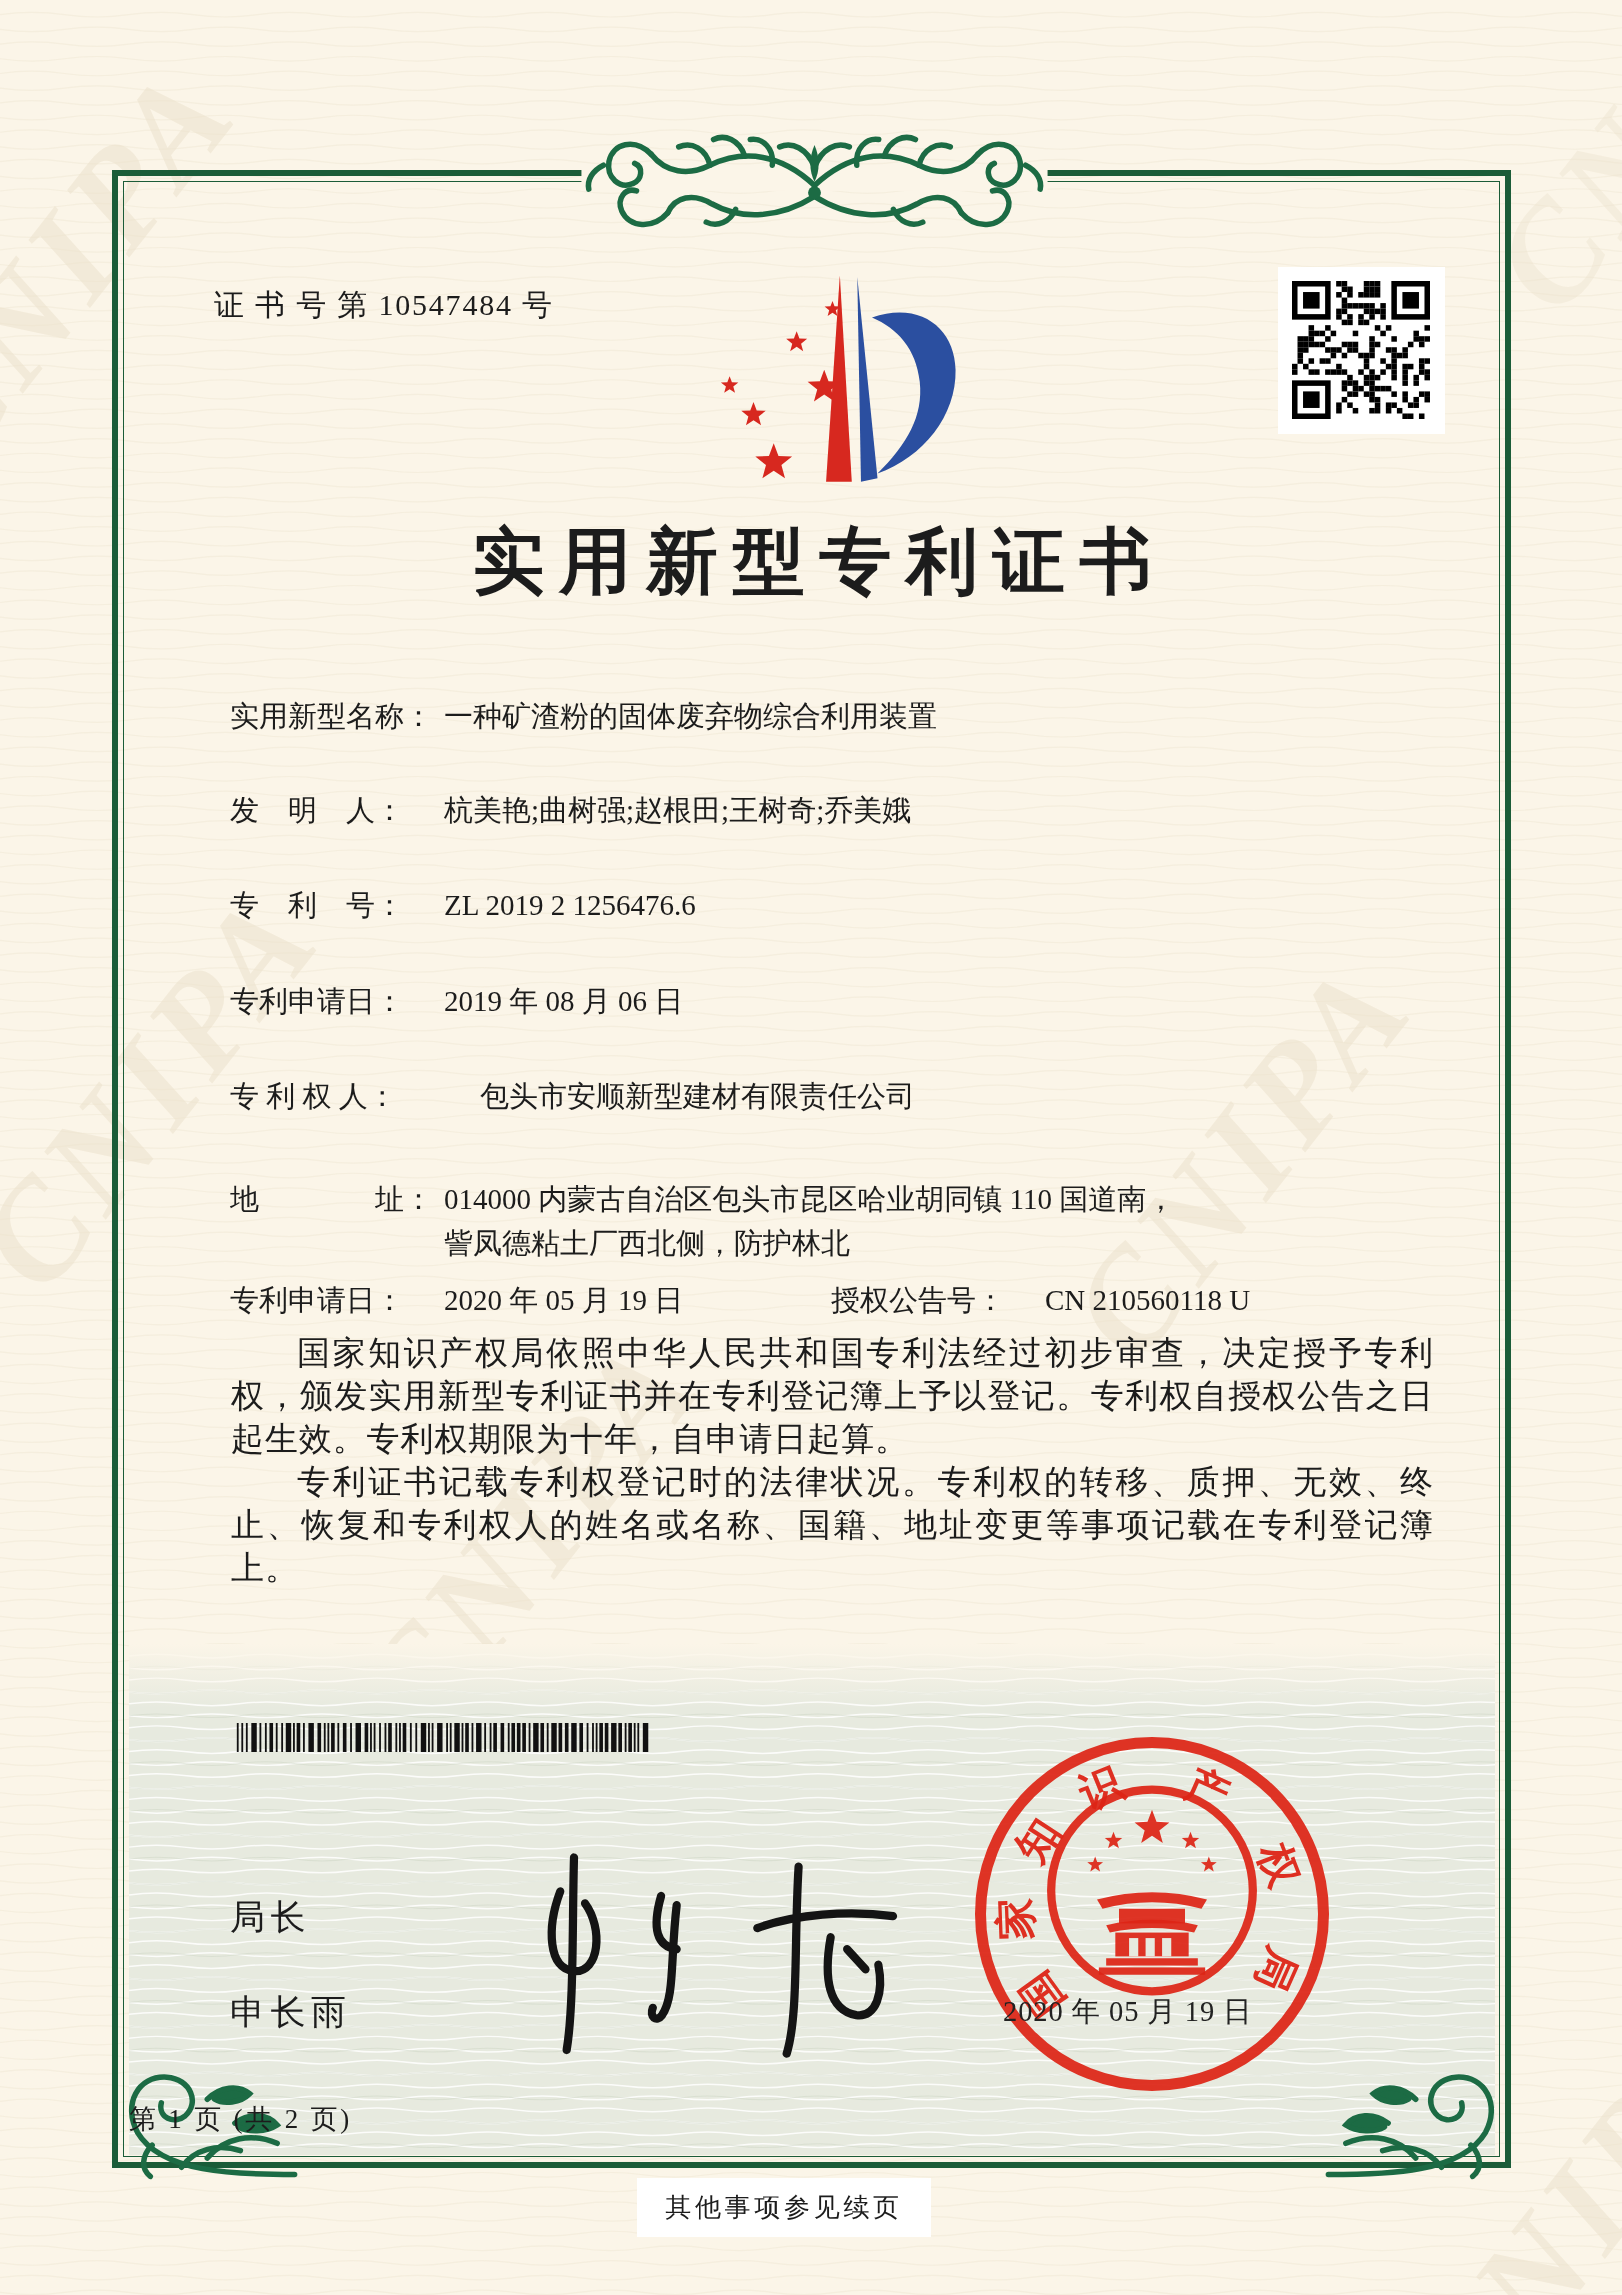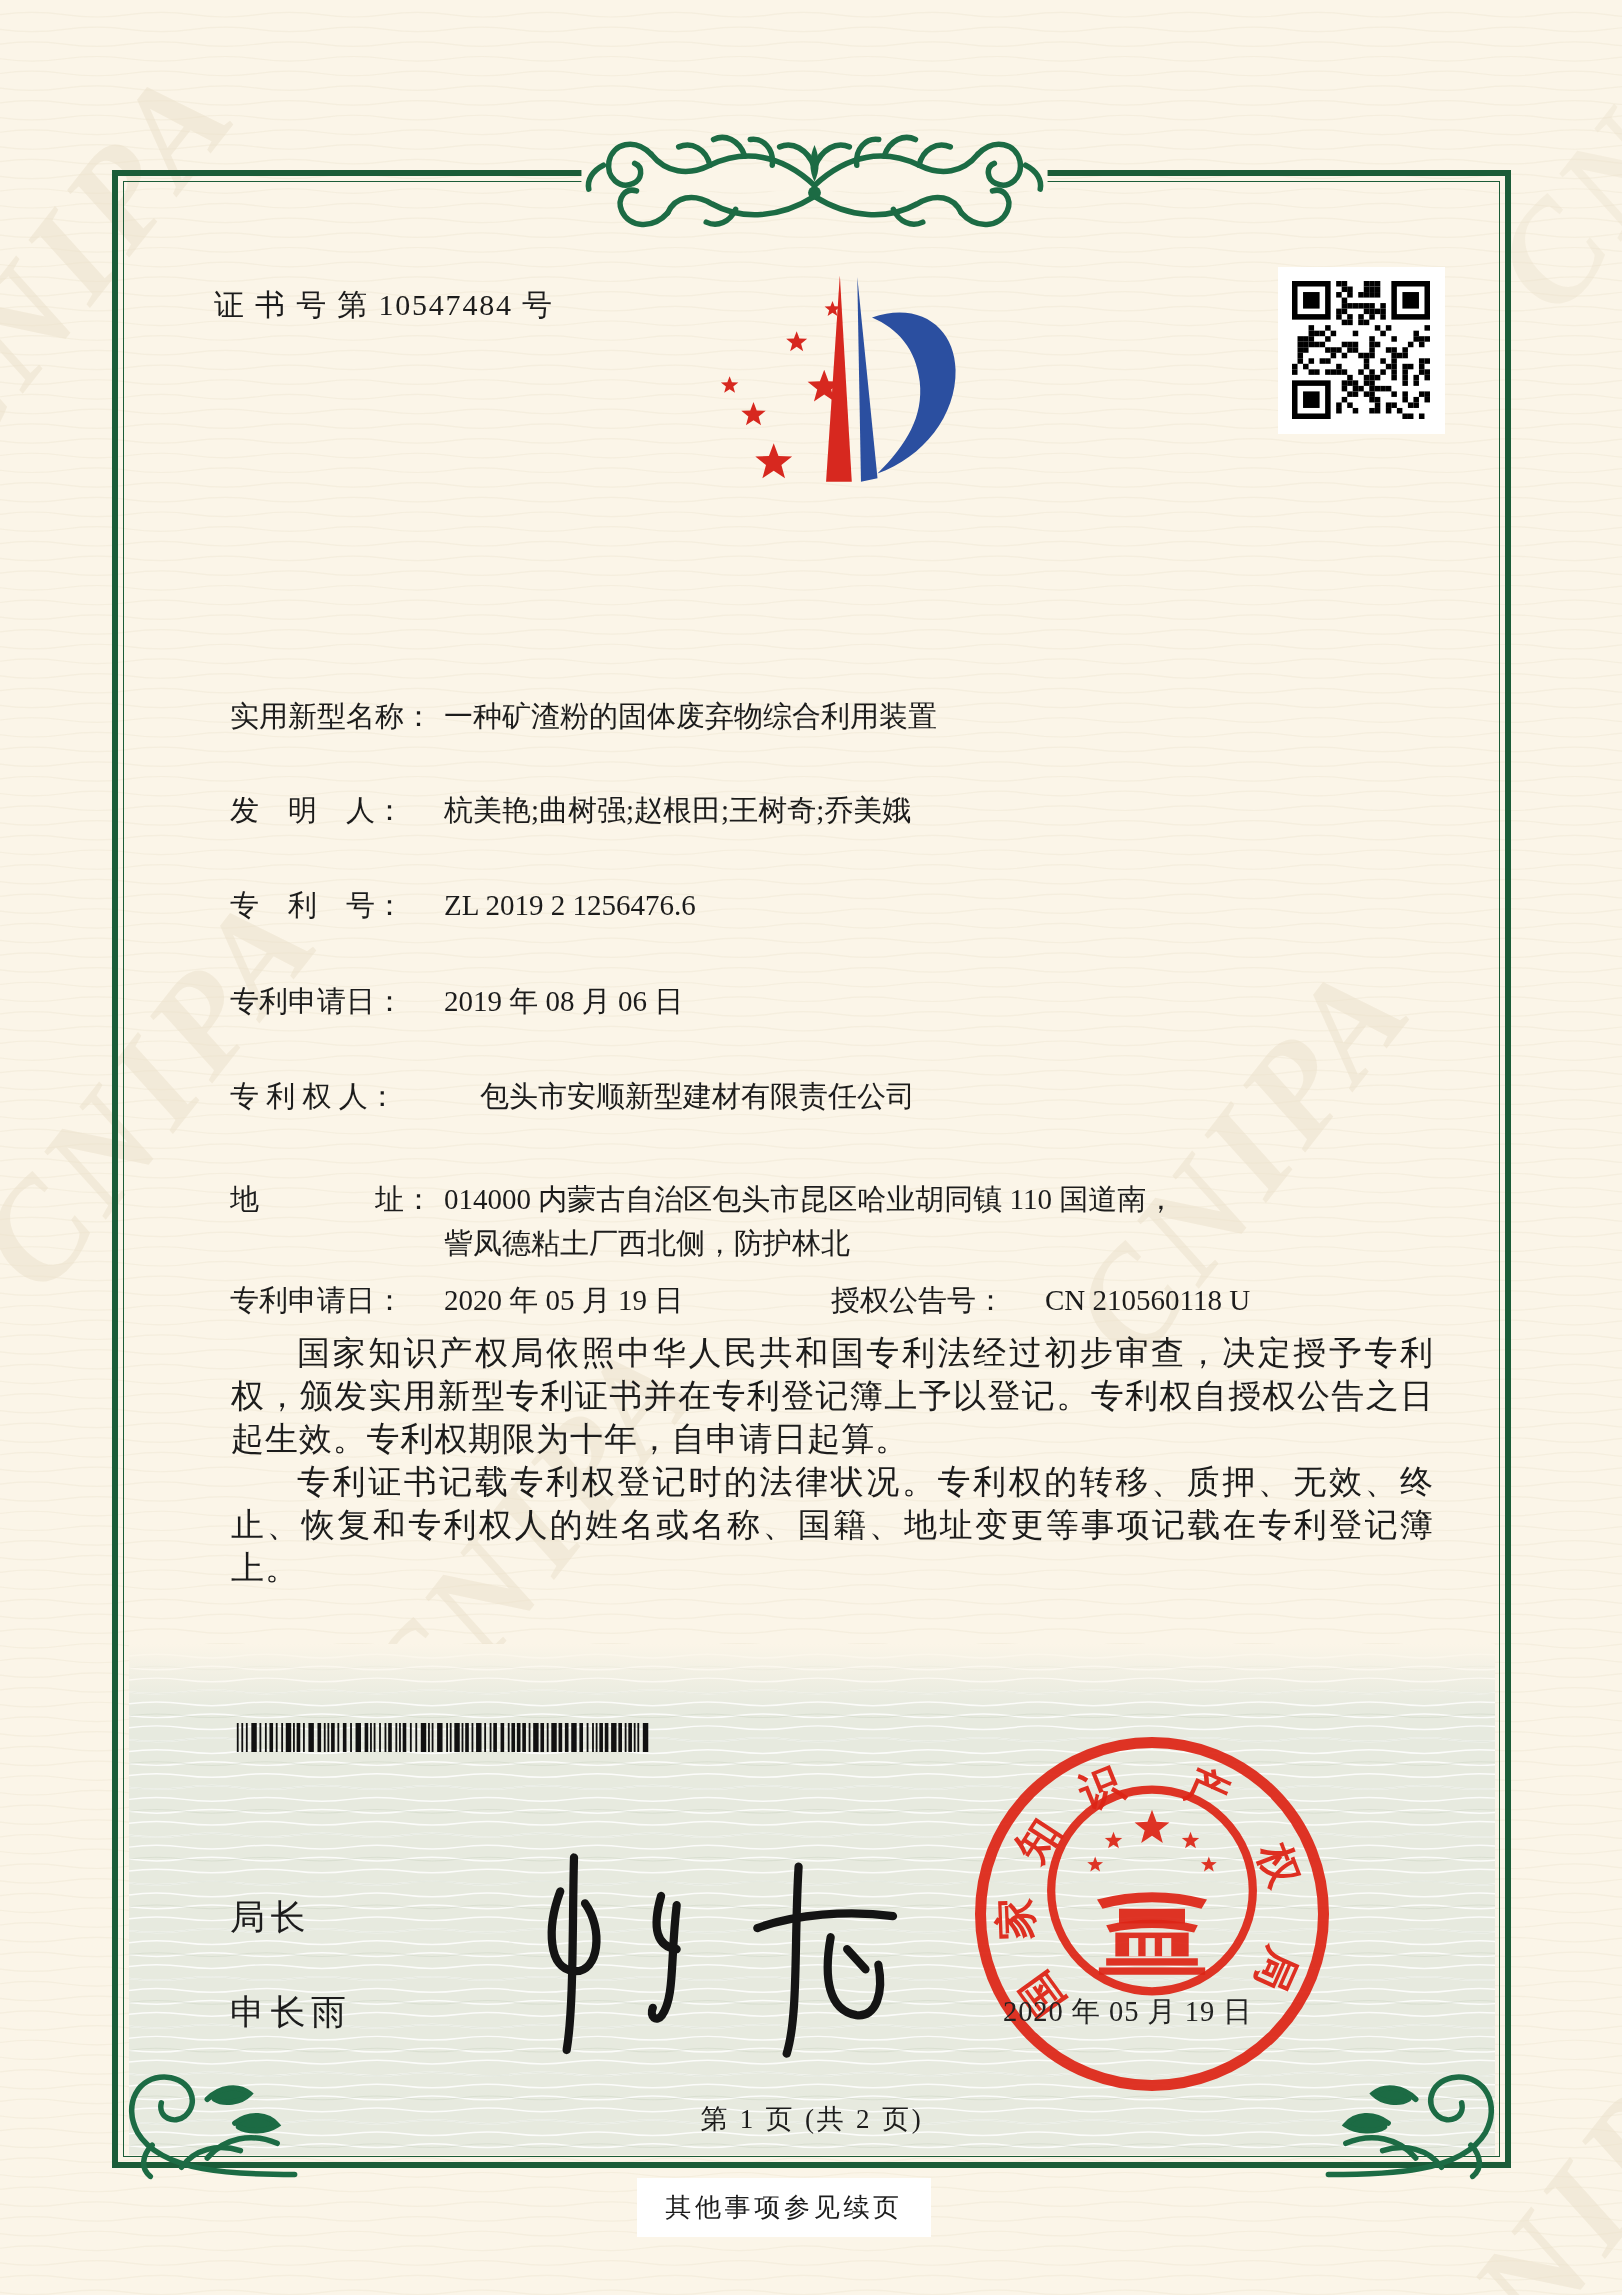--- a/index.html
+++ b/index.html
@@ -31,21 +31,21 @@
   .bodytext p{margin:0;text-indent:2em;}
   
   .officer{position:absolute;left:230px;font-size:35px;font-weight:500;
       font-family:"Liberation Sans","DejaVu Sans",sans-serif;letter-spacing:5.5px;}
   
   .seal-ring{position:absolute;left:975px;top:1737px;width:354px;height:354px;
       border:11px solid rgba(221,37,22,.93);border-radius:50%;box-sizing:border-box;}
   .seal-char{position:absolute;left:50%;top:50%;font-size:42px;font-weight:bold;
       color:rgba(221,37,22,.95);font-family:"Liberation Serif","DejaVu Serif",serif;}
   .seal-date{position:absolute;left:1003px;top:1993px;font-size:28.5px;letter-spacing:0.9px;color:#222;}
-  .page-note{position:absolute;left:129px;width:1366px;top:2101px;text-align:center;font-size:27px;letter-spacing:2.8px;}
+  .page-note{position:absolute;left:129px;width:1366px;top:2101px;text-align:left;font-size:27px;letter-spacing:2.8px;}
   .footer-note{position:absolute;left:637px;top:2178px;width:294px;height:59px;background:#ffffff;
       text-align:center;line-height:59px;font-size:26px;letter-spacing:3.7px;}
 </style>
 </head>
 <body>
 
 <div id="page">
 
   <svg id="page-waves" class="abs" style="left:0;top:0;" width="1623" height="2296" viewBox="0 0 1767 2500">
       <path d="M 0 16 q 35 -5 70 0 q 35 5 70 0 q 35 -5 70 0 q 35 5 70 0 q 35 -5 70 0 q 35 5 70 0 q 35 -5 70 0 q 35 5 70 0 q 35 -5 70 0 q 35 5 70 0 q 35 -5 70 0 q 35 5 70 0 q 35 -5 70 0 q 35 5 70 0 q 35 -5 70 0 q 35 5 70 0 q 35 -5 70 0 q 35 5 70 0 q 35 -5 70 0 q 35 5 70 0 q 35 -5 70 0 q 35 5 70 0 q 35 -5 70 0 q 35 5 70 0 q 35 -5 70 0 q 35 5 70 0 q 35 -5 70 0 q 35 5 70 0" fill="none" stroke="#efe7d4" stroke-width="1.3" opacity="0.5"></path>
@@ -527,20 +527,21 @@
         <rect x="12" y="12" width="18" height="18" fill="#000"></rect>
         <rect x="108" y="0" width="42" height="42" fill="#000"></rect>
         <rect x="114" y="6" width="30" height="30" fill="#fff"></rect>
         <rect x="120" y="12" width="18" height="18" fill="#000"></rect>
         <rect x="0" y="108" width="42" height="42" fill="#000"></rect>
         <rect x="6" y="114" width="30" height="30" fill="#fff"></rect>
         <rect x="12" y="120" width="18" height="18" fill="#000"></rect>
       </svg>
   </div>
 
+  <div class="title">实用新型专利证书</div>
 
   <div class="frow" style="top:694px;">
     <span class="flabel">实用新型名称：</span>
     <span class="fvalue">一种矿渣粉的固体废弃物综合利用装置</span>
   </div>
   <div class="frow" style="top:788px;">
     <span class="flabel">发　明　人：</span>
     <span class="fvalue">杭美艳;曲树强;赵根田;王树奇;乔美娥</span>
   </div>
   <div class="frow" style="top:883px;">

